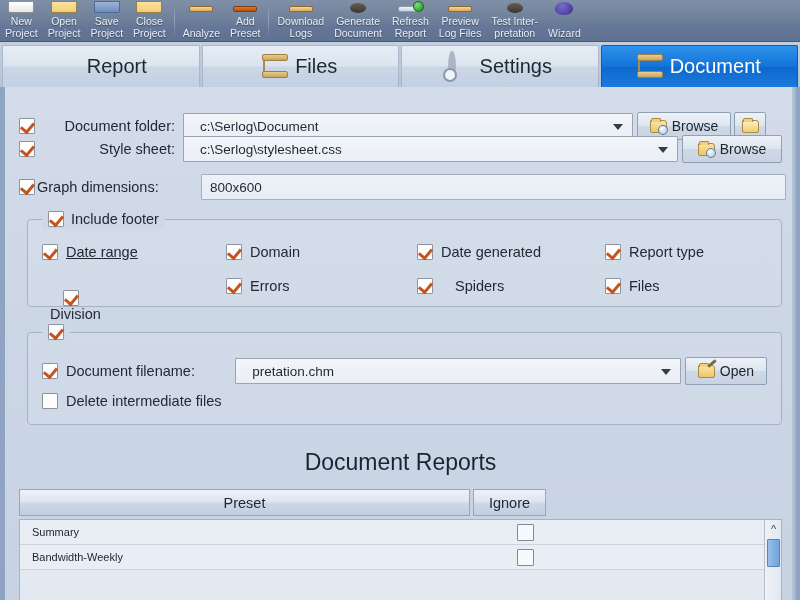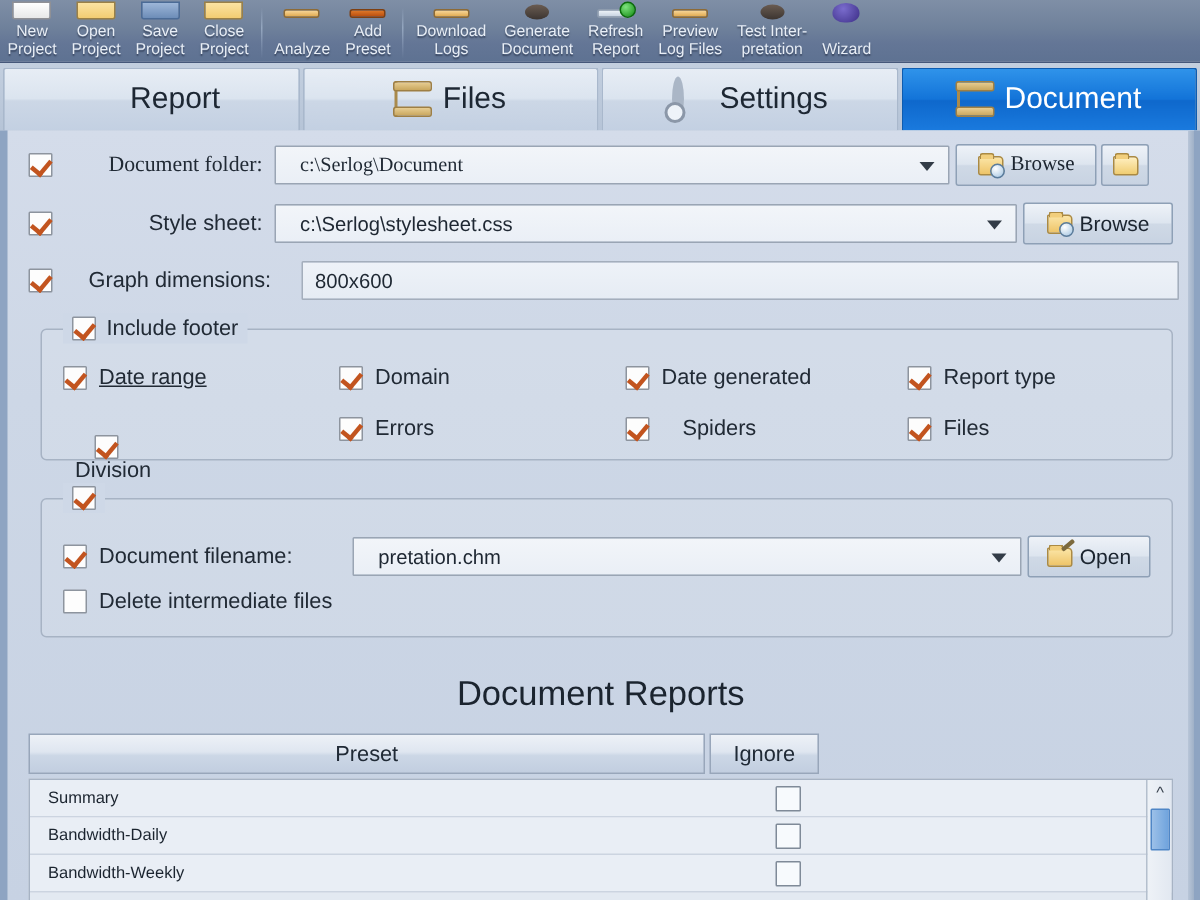--- a/index.html
+++ b/index.html
@@ -349,21 +349,21 @@
   </div>
   <div class="tab active">
     <span class="tab-icon"><i class="scroll-ic"></i></span>
     <span>Document</span>
   </div>
 </div>
 
 <div class="panel">
 <div class="panel-inner">
 
-  <div class="row" style="left:14px; top:9px; width:763px;font-family:Liberation Serif, serif;">
+  <div class="row" style="left:14px; top:25px; width:763px;">
     <span class="cb checked"></span>
     <span class="lbl" style="width:148px; text-align:right; padding-right:8px;">Document folder:</span>
     <span class="combo" style="width:450px;">
       <span>c:\Serlog\Document</span>
       <i class="caret"></i>
     </span>
     <span class="btn" style="width:94px; margin-left:4px;">
       <i class="folder-glyph mag"></i>
       <span>Browse</span>
     </span>
@@ -380,21 +380,21 @@
       <i class="caret"></i>
     </span>
     <span class="btn" style="width:100px; margin-left:4px;">
       <i class="folder-glyph mag"></i>
       <span>Browse</span>
     </span>
   </div>
 
   <div class="row" style="left:14px; top:87px; width:776px;">
     <span class="cb checked"></span>
-    <span class="lbl" style="padding-left:24px; width:166px;">Graph dimensions:</span>
+    <span class="lbl" style="padding-left:2px; width:166px;">Graph dimensions:</span>
     <span class="textfield" style="width:585px;">
       <span>800x600</span>
     </span>
   </div>
 
   <div class="groupbox" style="left:22px; top:132px; width:755px; height:88px;">
     <div class="group-legend">
       <span class="cb checked"></span>
       <span class="lbl">Include footer</span>
     </div>
@@ -467,26 +467,20 @@
 
   <div class="list-area" style="left:14px; top:432px; width:763px; height:86px;">
 
     <div class="list-row">
       <span class="name">Summary</span>
       <span class="chk-wrap">
         <i class="list-cb"></i>
       </span>
     </div>
     <div class="list-row">
-      <span class="name">Bandwidth-Daily</span>
-      <span class="chk-wrap">
-        <i class="list-cb"></i>
-      </span>
-    </div>
-    <div class="list-row">
       <span class="name">Bandwidth-Weekly</span>
       <span class="chk-wrap">
         <i class="list-cb"></i>
       </span>
     </div>
 
     <div class="scrollbar" style="right:0; top:0; height:86px;">
       <div class="sb-up">^</div>
       <div class="sb-thumb"></div>
     </div>

